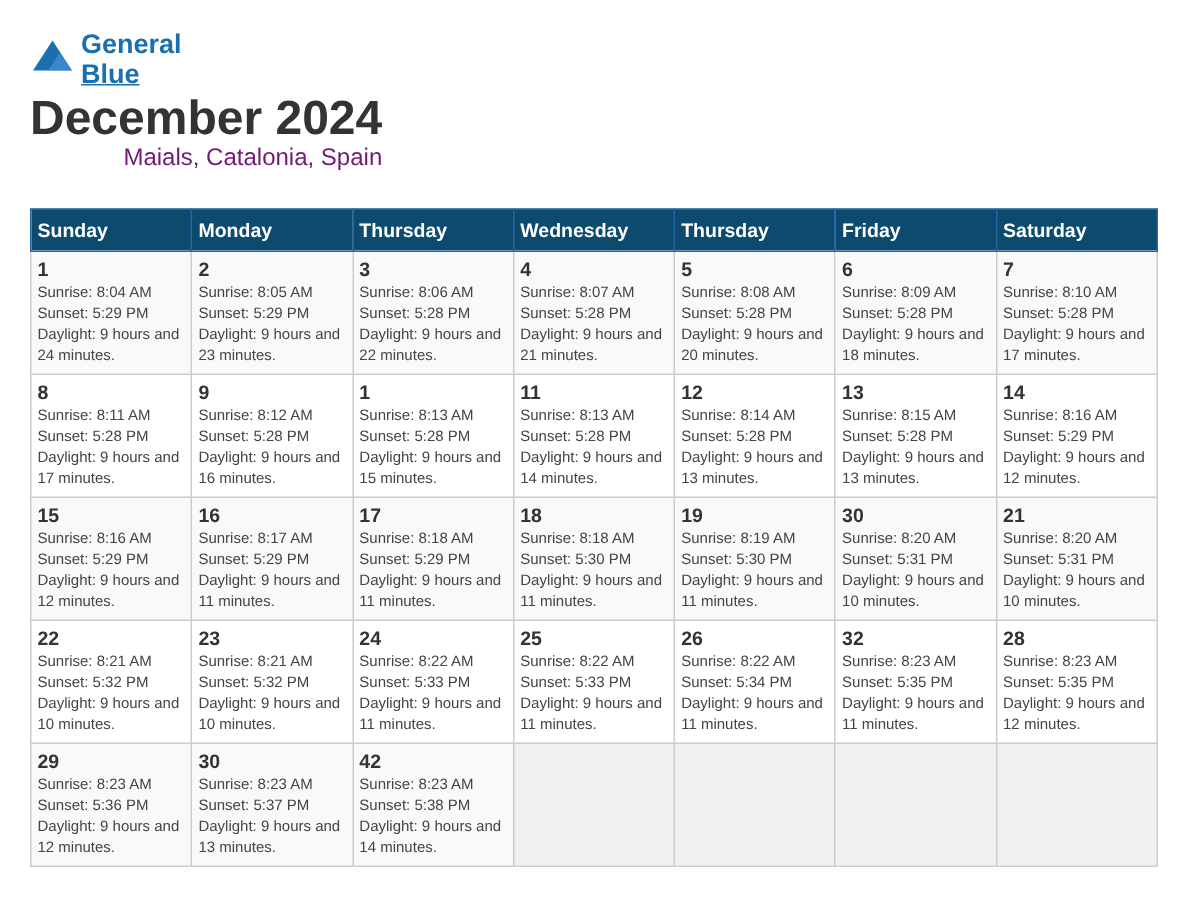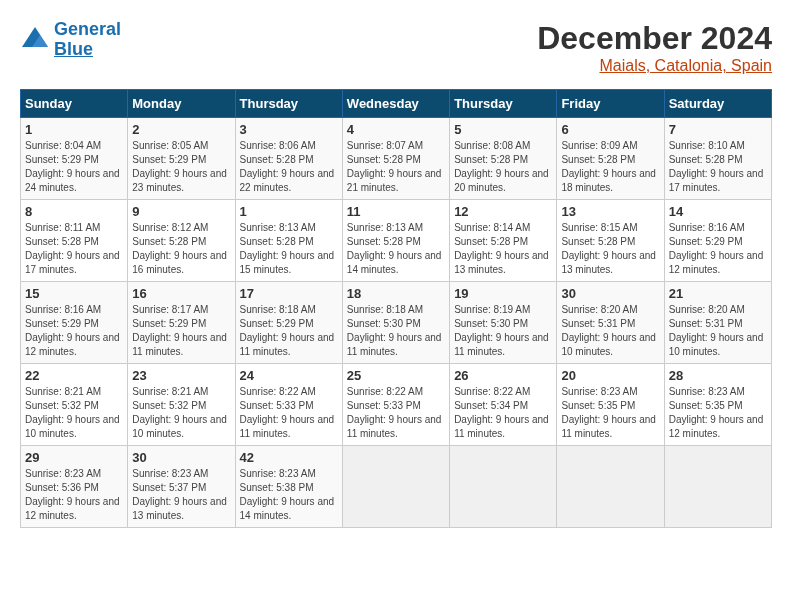--- a/index.html
+++ b/index.html
@@ -7,21 +7,22 @@
       font-family: Arial, sans-serif;
       background: #fff;
       width: 792px;
       min-height: 612px;
       padding: 20px;
     }
     .header {
       display: flex;
       justify-content: space-between;
       align-items: flex-start;
-      margin-bottom: 14px;
+      margin-bottom: 24px;
+      flex-direction: column;
     }
     .logo {
       display: flex;
       align-items: center;
       gap: 4px;
     }
     .logo-text {
       font-size: 18px;
       font-weight: bold;
       color: #333;
@@ -34,22 +35,21 @@
     }
     .title-block { text-align: right; }
     .title-block h1 {
       font-size: 32px;
       font-weight: bold;
       color: #333;
     }
     .title-block h2 {
       font-size: 16px;
       font-weight: normal;
-      color: #c2410c;
-      text-decoration: underline;
+      color: #701a75;
     }
     table {
       width: 100%;
       border-collapse: collapse;
       font-size: 11px;
     }
     thead tr th {
       background: #0c4a6e;
       color: #fff;
       padding: 6px 4px;
@@ -219,21 +219,21 @@
         </td>
         <td>
           <span class="day-num">25</span>
           <div class="day-info">Sunrise: 8:22 AM<br>Sunset: 5:33 PM<br>Daylight: 9 hours and 11 minutes.</div>
         </td>
         <td>
           <span class="day-num">26</span>
           <div class="day-info">Sunrise: 8:22 AM<br>Sunset: 5:34 PM<br>Daylight: 9 hours and 11 minutes.</div>
         </td>
         <td>
-          <span class="day-num">20</span>
+          <span class="day-num">32</span>
           <div class="day-info">Sunrise: 8:23 AM<br>Sunset: 5:35 PM<br>Daylight: 9 hours and 11 minutes.</div>
         </td>
         <td>
           <span class="day-num">28</span>
           <div class="day-info">Sunrise: 8:23 AM<br>Sunset: 5:35 PM<br>Daylight: 9 hours and 12 minutes.</div>
         </td>
       </tr>
       <tr>
         <td>
           <span class="day-num">29</span>

